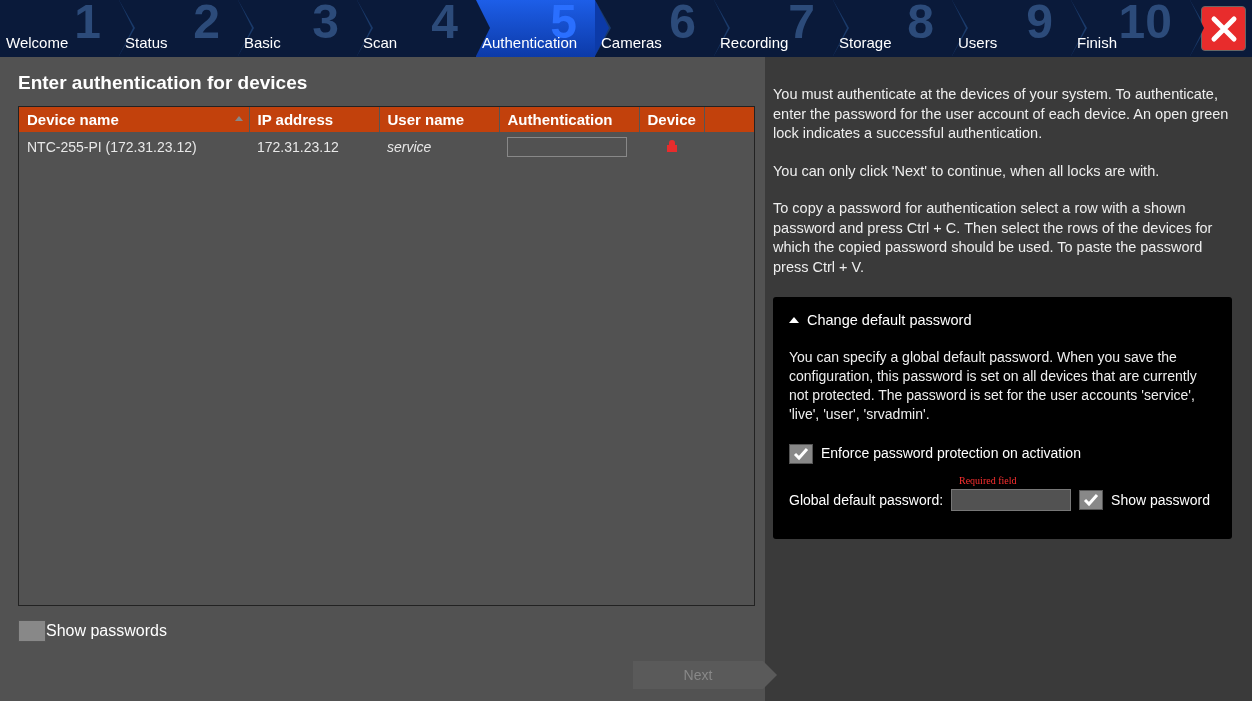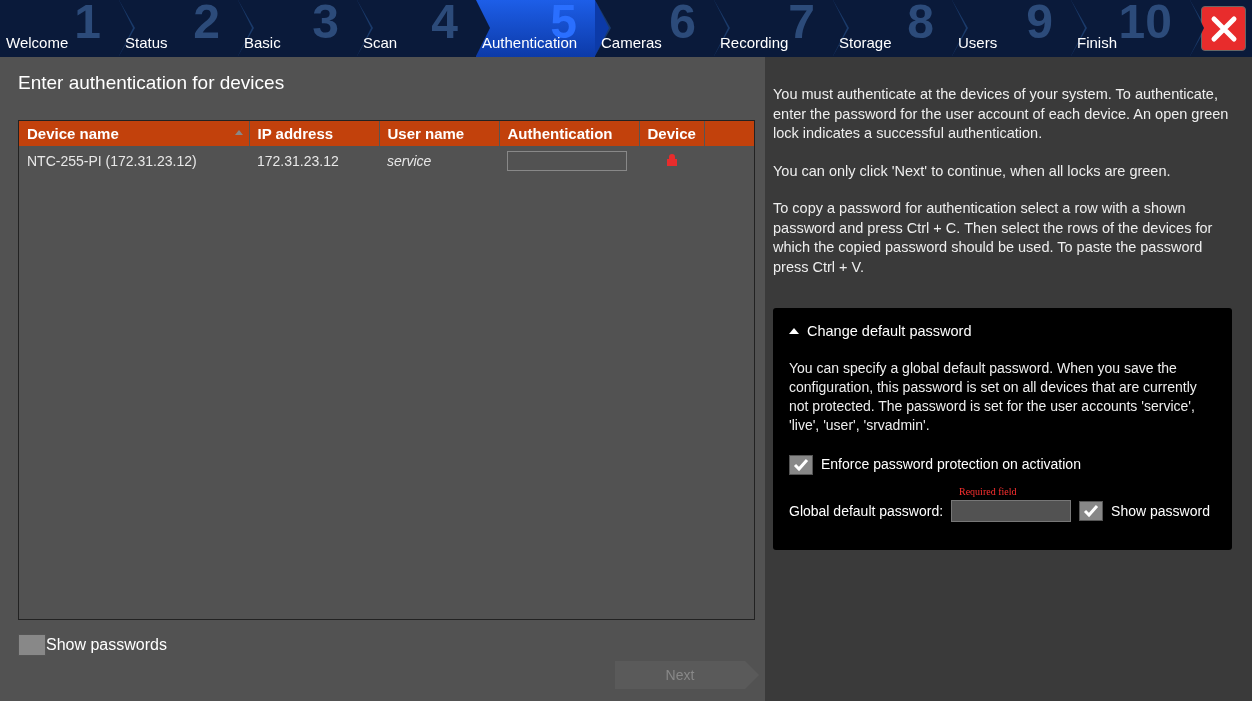--- a/index.html
+++ b/index.html
@@ -99,22 +99,22 @@
   .left {
     width: 765px;
     padding: 15px 10px 10px 18px;
     display: flex;
     flex-direction: column;
     background: #525252;
     position: relative;
   }
   .left h2 {
     font-size: 19px;
-    font-weight: normal;
-    margin-bottom: 26px;
+    font-weight: bold;
+    margin-bottom: 12px;
   }
   .table-wrap {
     border: 1px solid #222;
     flex: 0 0 500px;
     background: #525252;
     overflow: hidden;
   }
   table { width: 100%; border-collapse: collapse; }
   thead th {
     background: #c2410c;
@@ -167,21 +167,21 @@
     display: inline-flex;
     align-items: center;
     justify-content: center;
     cursor: pointer;
   }
   .checkbox.checked svg { display: block; }
   .checkbox svg { display: none; width: 18px; height: 18px; }
   .checkbox.small { width: 24px; height: 20px; }
   .next-arrow {
     position: absolute;
-    right: 20px;
+    right: 2px;
     bottom: 12px;
     width: 130px;
     height: 28px;
     background: #5a5a5a;
     display: flex;
     align-items: center;
     justify-content: center;
     color: #888;
     font-size: 14px;
     cursor: default;
@@ -200,21 +200,21 @@
     padding: 28px 20px 20px 8px;
     background: #3a3a3a;
     font-size: 14.5px;
     line-height: 1.35;
   }
   .right p { margin-bottom: 18px; color: #eee; }
   .panel {
     background: #000;
     border-radius: 3px;
     padding: 14px 16px 18px 16px;
-    margin-top: 30px;
+    margin-top: 19px;
   }
   .panel-header {
     display: flex;
     align-items: center;
     gap: 8px;
     margin-bottom: 18px;
     cursor: pointer;
   }
   .chevron-up {
     width: 0; height: 0;
@@ -346,21 +346,21 @@
       </span>
       <span>Show passwords</span>
     </div>
     <div class="next-arrow">
       <span>Next</span>
     </div>
   </div>
 
   <div class="right">
     <p>You must authenticate at the devices of your system. To authenticate, enter the password for the user account of each device. An open green lock indicates a successful authentication.</p>
-    <p>You can only click 'Next' to continue, when all locks are green.</p>
+    <p>You can only click 'Next' to continue, when all locks are with.</p>
     <p>To copy a password for authentication select a row with a shown password and press Ctrl + C. Then select the rows of the devices for which the copied password should be used. To paste the password press Ctrl + V.</p>
 
     <div class="panel">
       <div class="panel-header">
         <span class="chevron-up"></span>
         <span>Change default password</span>
       </div>
       <div class="panel-body">
         <p>You can specify a global default password. When you save the configuration, this password is set on all devices that are currently not protected. The password is set for the user accounts 'service', 'live', 'user', 'srvadmin'.</p>
         <div class="panel-row">

